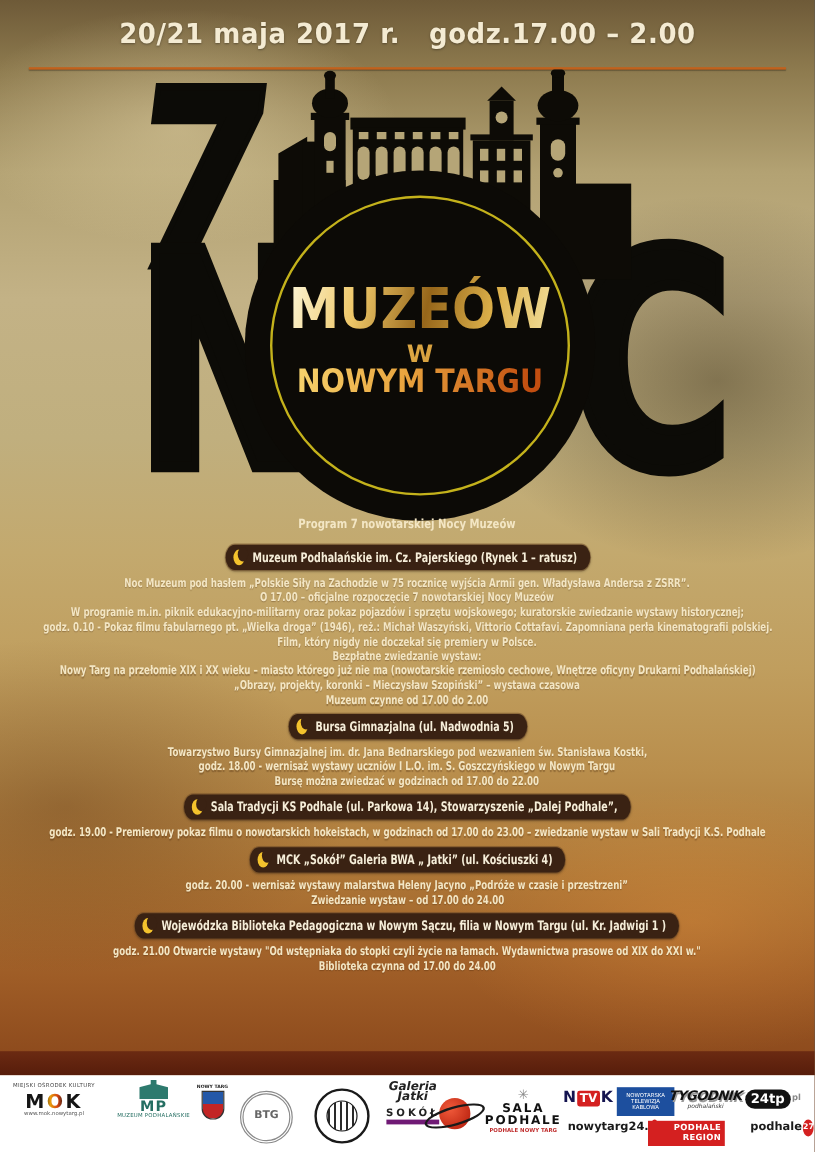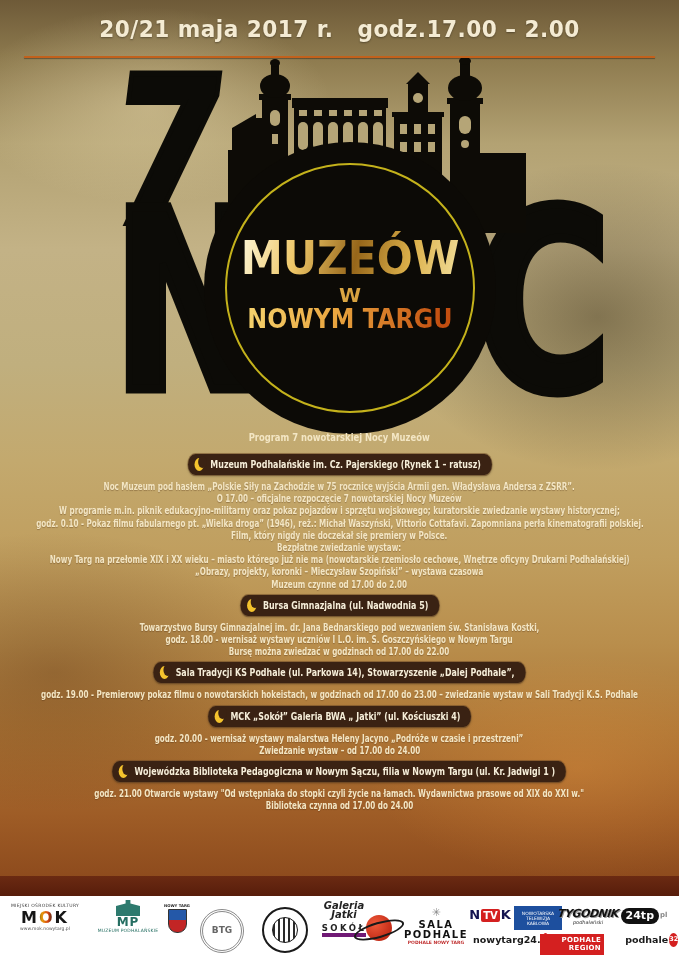--- a/index.html
+++ b/index.html
@@ -294,18 +294,18 @@
       </div>
       <div class="logo logo-nowytarg24tv">
         <span class="s0">nowytarg24.</span>
         <span class="s1">tv</span>
       </div>
       <div class="logo logo-podhale-region">
         <span class="s0">PODHALE REGION</span>
       </div>
       <div class="logo logo-podhale24">
         <span class="s0">podhale</span>
-        <span class="s1">32</span>
+        <span class="s1">27</span>
         <span class="s2">pl</span>
       </div>
     </div>
 
 </div>
 
 </body></html>

